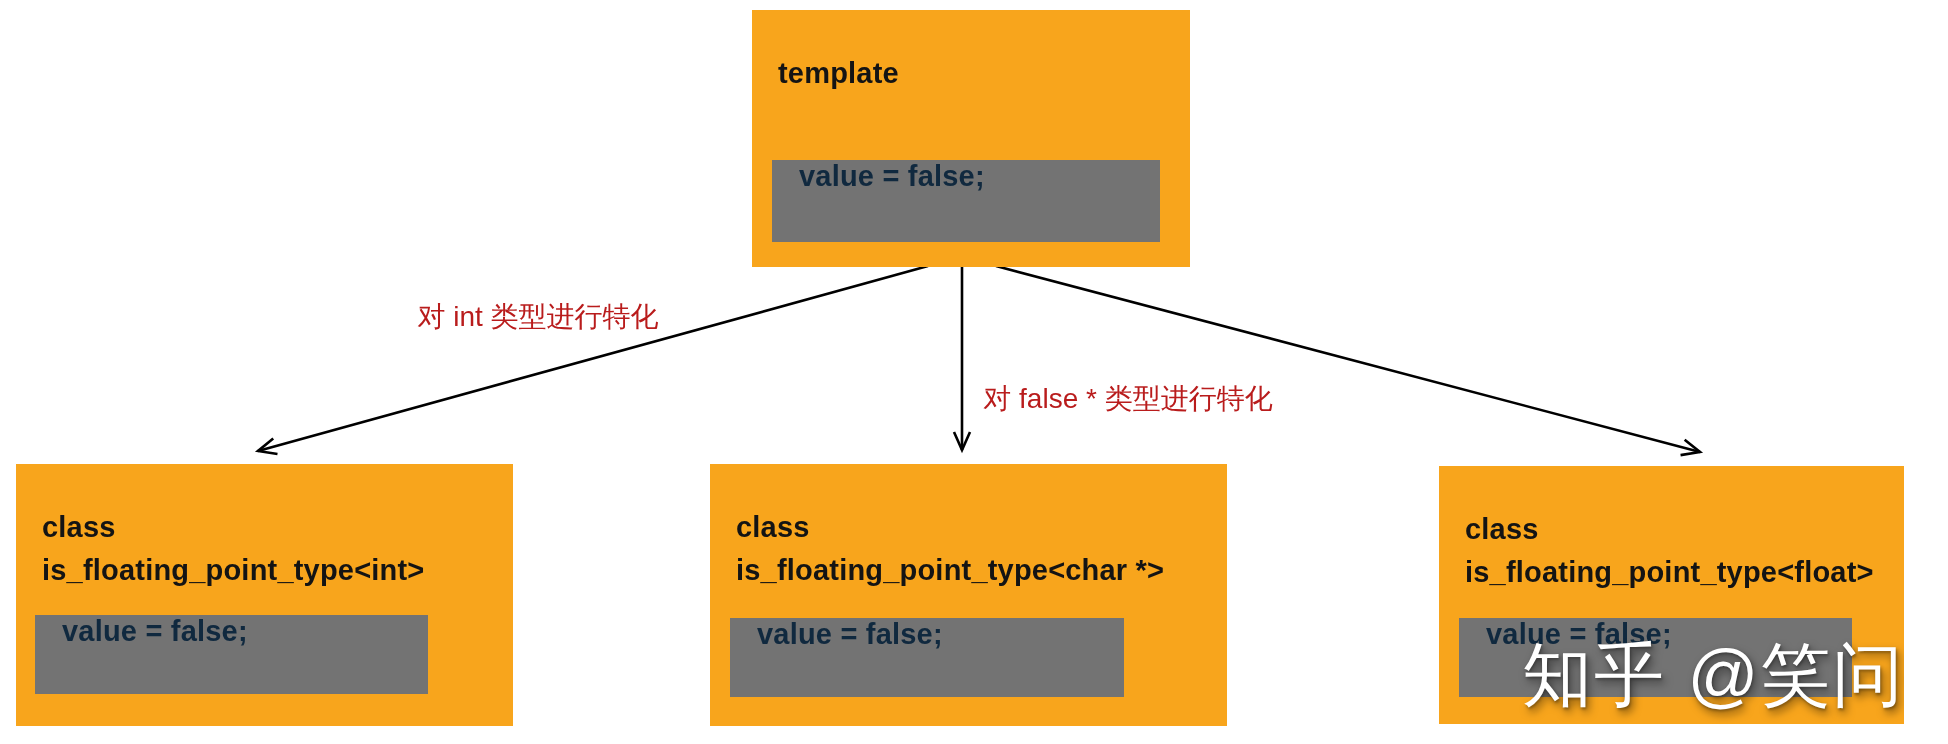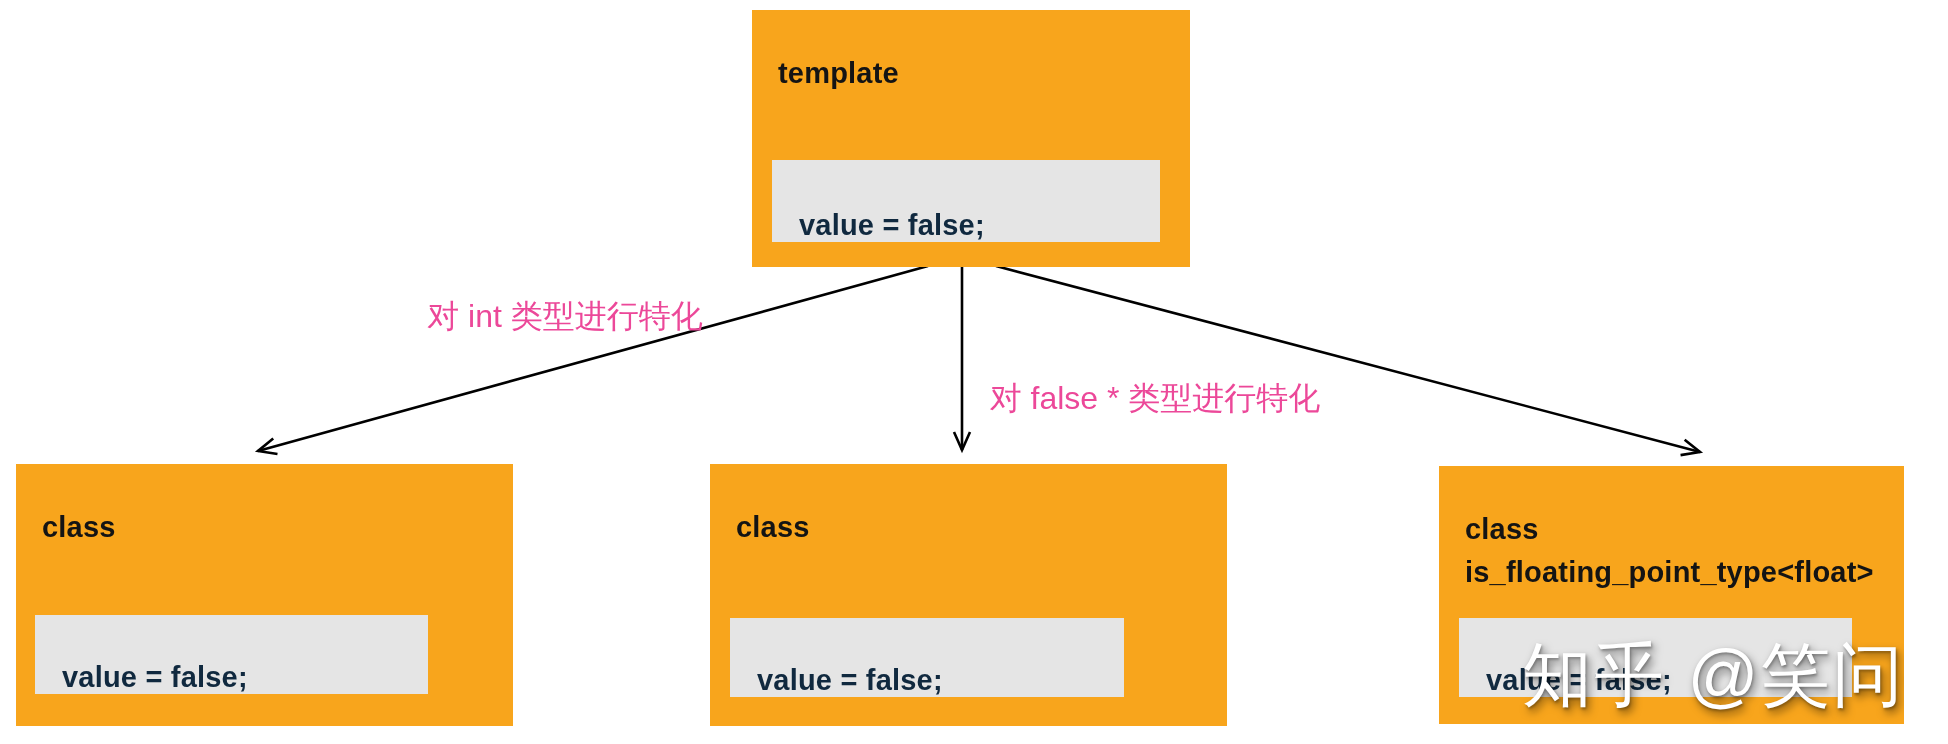--- a/index.html
+++ b/index.html
@@ -20,40 +20,39 @@
     left:26px;top:42px;
     font-size:29px;
     line-height:43px;
     font-weight:bold;
     color:#141414;
     white-space:nowrap;
     letter-spacing:0.2px;
   }
   .value-box{
     position:absolute;
-    background:#e5e5e5;
+    background:#737373;
     display:flex;
-    align-items:flex-end;
+    align-items:flex-start;
     padding-left:27px;
     box-sizing:border-box;
   }
   .value-text{
     font-size:29px;
     font-weight:bold;
     color:#10293F;
     white-space:nowrap;
     letter-spacing:0.2px;
   }
   .edge-label{
     position:absolute;
     transform:translate(-50%,-50%);
-    font-size:32px;
-    color:#ec4899;
+    font-size:28px;
+    color:#b91c1c;
     white-space:nowrap;
-    margin-left:27px;
   }
   .watermark{
     position:absolute;
     left:1522px;top:629px;
     font-size:70px;
     color:#ffffff;
     white-space:nowrap;
     letter-spacing:2px;
     text-shadow:3px 5px 9px rgba(0,0,0,0.50), 1px 2px 3px rgba(0,0,0,0.35);
     text-align:right;
@@ -83,29 +82,31 @@
       <span class="value-text">value = false;</span>
     </div>
   </div>
 
   <div class="edge-label" style="left:538px;top:317px;">对 int 类型进行特化</div>
   <div class="edge-label" style="left:1128px;top:399px;">对 false * 类型进行特化</div>
 
   <div class="node" style="left:16px;top:464px;width:497px;height:262px;">
     <div class="node-title">
       <div>class</div>
+      <div>is_floating_point_type&lt;int&gt;</div>
     </div>
     <div class="value-box" style="left:19px;top:151px;width:393px;height:79px;">
       <span class="value-text">value = false;</span>
     </div>
   </div>
 
   <div class="node" style="left:710px;top:464px;width:517px;height:262px;">
     <div class="node-title">
       <div>class</div>
+      <div>is_floating_point_type&lt;char *&gt;</div>
     </div>
     <div class="value-box" style="left:20px;top:154px;width:394px;height:79px;">
       <span class="value-text">value = false;</span>
     </div>
   </div>
 
   <div class="node" style="left:1439px;top:466px;width:490px;height:258px;">
     <div class="node-title">
       <div>class</div>
       <div>is_floating_point_type&lt;float&gt;</div>

